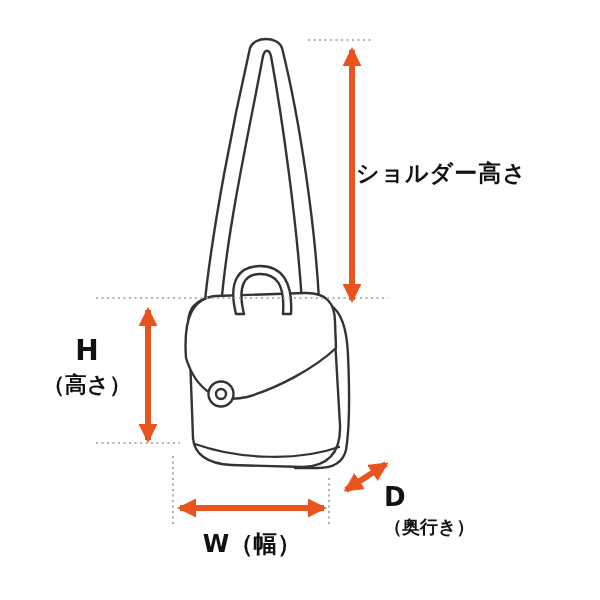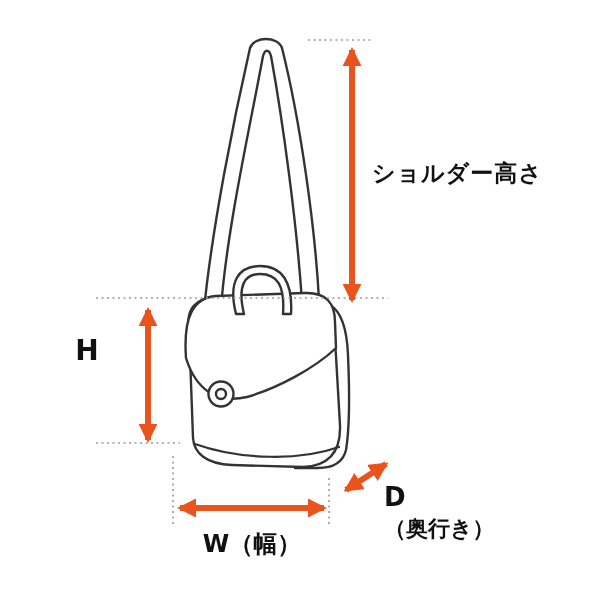--- a/index.html
+++ b/index.html
@@ -9,28 +9,28 @@
     font-family:"DejaVu Sans", sans-serif;
     color:var(--text-color,#111);
     overflow:hidden;
   }
   .stage svg{position:absolute;left:0;top:0;}
   .outline{fill:#fff;stroke:var(--line-color,#333);stroke-width:2.4;stroke-linejoin:round;stroke-linecap:round;}
   .outline-open{fill:none;stroke:var(--line-color,#333);stroke-width:2.2;stroke-linecap:round;}
   .guide{stroke:var(--guide-color,#999);stroke-width:1.6;stroke-dasharray:2 3.5;fill:none;}
   .arrow{stroke:var(--arrow-color,#E8531E);stroke-width:6;fill:none;}
   .label{position:absolute;line-height:1.2;}
-  .lbl-shoulder{left:372px;top:160px;font-size:23px;font-weight:600;letter-spacing:1px;white-space:nowrap;}
+  .lbl-shoulder{left:356px;top:160px;font-size:23px;font-weight:600;letter-spacing:1px;white-space:nowrap;}
   .lbl-height{left:26px;top:334px;width:122px;text-align:center;}
   .lbl-height .big{font-size:28px;font-weight:600;display:block;}
   .lbl-height .sub{font-size:22px;font-weight:600;display:block;margin-top:4px;white-space:nowrap;}
   .lbl-width{left:172px;top:530px;width:160px;text-align:center;font-size:24px;font-weight:700;white-space:nowrap;}
   .lbl-depth{left:384px;top:482px;}
   .lbl-depth .big{font-size:26px;font-weight:600;display:block;}
-  .lbl-depth .sub{font-size:22px;font-weight:600;display:block;margin-top:3px;white-space:nowrap;}
+  .lbl-depth .sub{font-size:18px;font-weight:600;display:block;margin-top:3px;white-space:nowrap;}
 </style>
 </head>
 <body>
 
 <div class="stage">
 
   <svg width="600" height="600" viewBox="0 0 600 600">
     <defs>
       <marker id="ah" viewBox="0 0 10 10" refX="8.5" refY="5" markerWidth="3.2" markerHeight="3.2" orient="auto-start-reverse">
         <path d="M0,0 L10,5 L0,10 Z" fill="var(--arrow-color,#E8531E)"></path>
@@ -94,20 +94,21 @@
     <line class="arrow" x1="352" y1="50" x2="352" y2="300" marker-start="url(#ah)" marker-end="url(#ah)"></line>
     <line class="arrow" x1="148" y1="310" x2="148" y2="440" marker-start="url(#ah)" marker-end="url(#ah)"></line>
     <line class="arrow" x1="180" y1="508" x2="324" y2="508" marker-start="url(#ah)" marker-end="url(#ah)"></line>
     <line class="arrow" x1="346" y1="490" x2="386" y2="464" marker-start="url(#ah)" marker-end="url(#ah)"></line>
   </svg>
 
   <div class="label lbl-shoulder">ショルダー高さ</div>
 
   <div class="label lbl-height">
     <span class="big">H</span>
+    <span class="sub">（高さ）</span>
   </div>
 
   <div class="label lbl-width">W（幅）</div>
 
   <div class="label lbl-depth">
     <span class="big">D</span>
     <span class="sub">（奥行き）</span>
   </div>
 
 </div>

